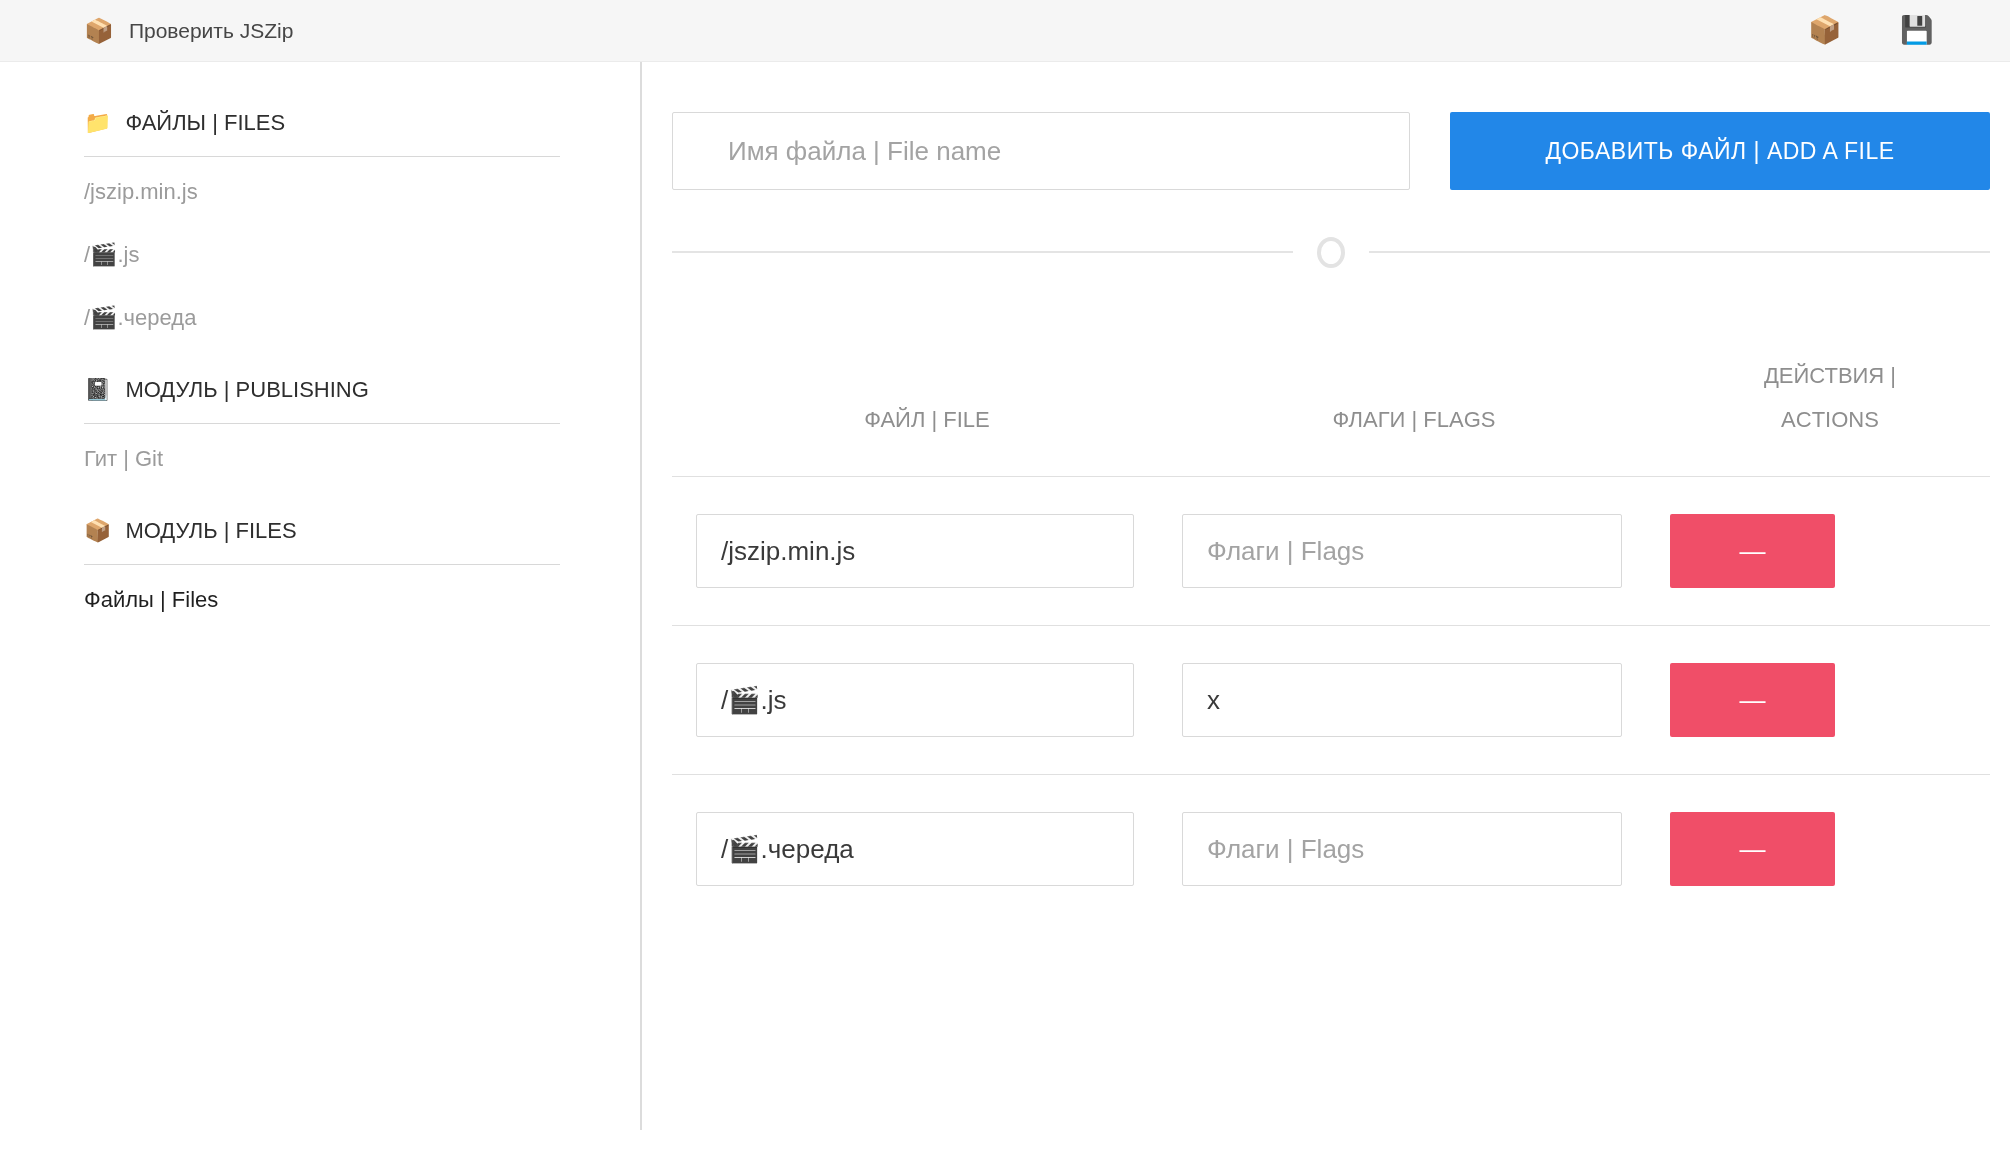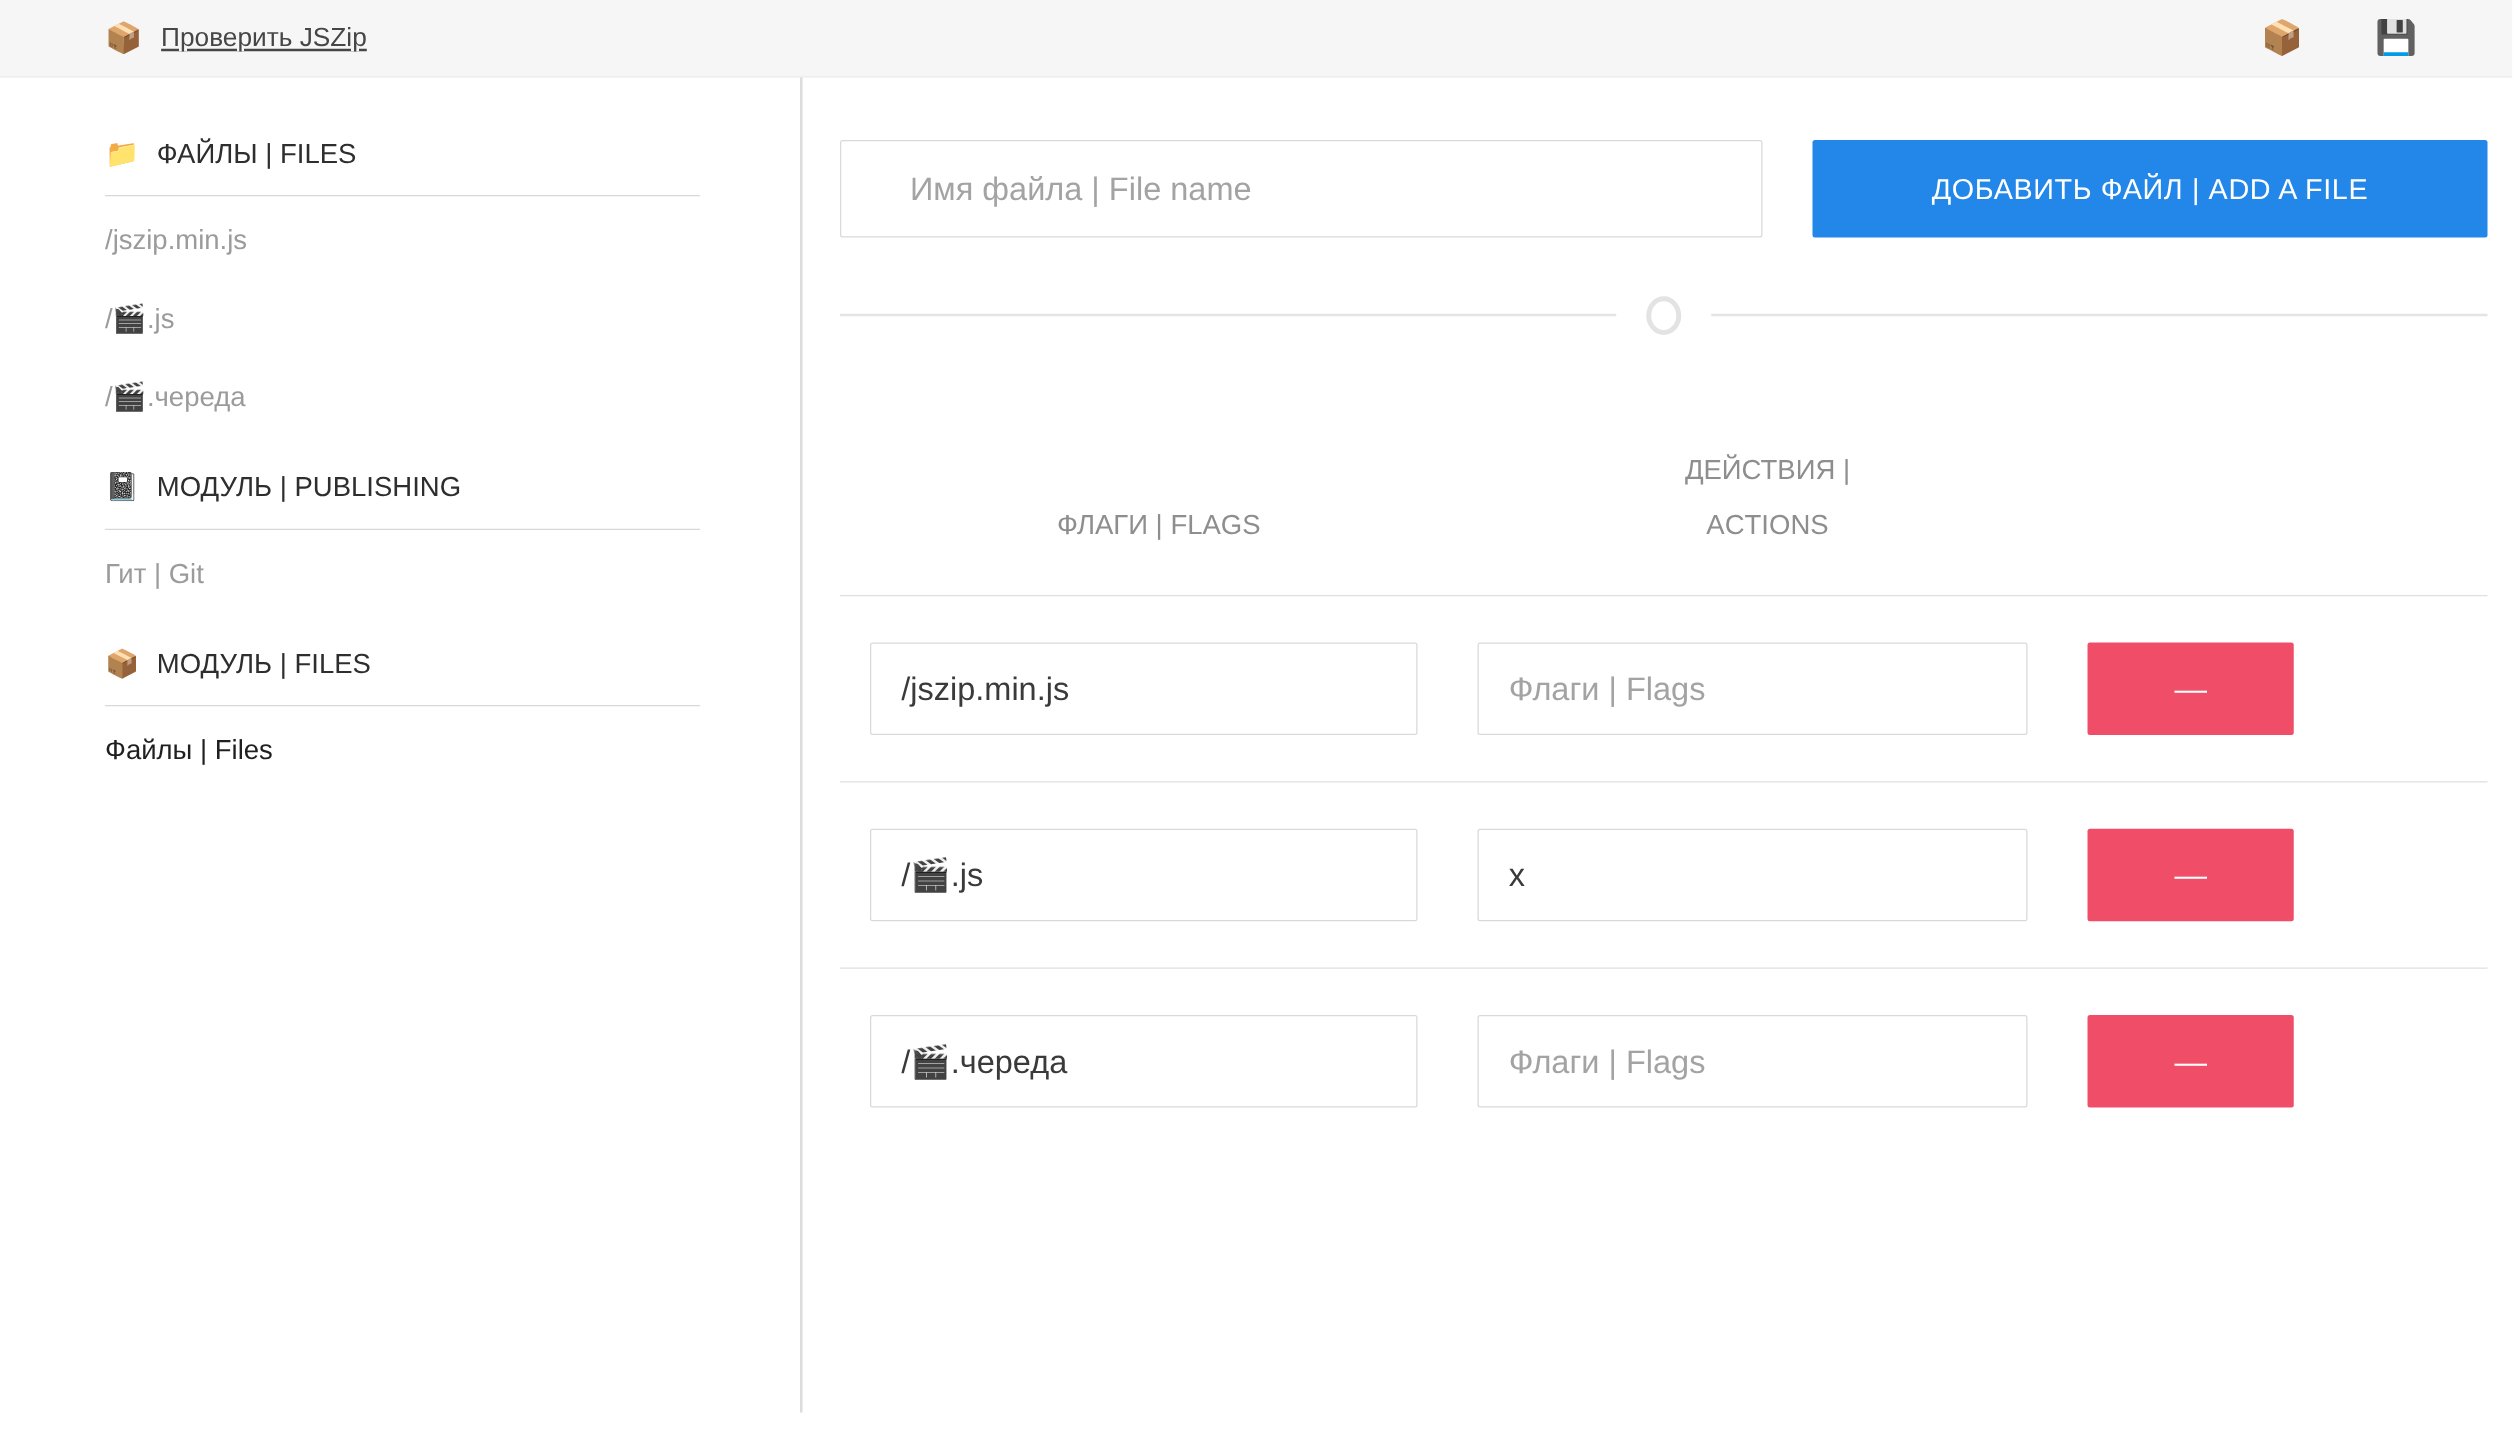--- a/index.html
+++ b/index.html
@@ -7,21 +7,21 @@
   body { font-family: "Liberation Sans", "DejaVu Sans", sans-serif; }
   .screen { width: 2010px; height: 1154px; background: #ffffff; overflow: hidden; position: relative; }
 
   
   .topbar {
     height: 62px; background: #f6f6f6; border-bottom: 1px solid #ebebeb;
     display: flex; align-items: center; justify-content: space-between;
     padding: 0 76px 0 84px;
   }
   .topbar-left { display: flex; align-items: center; gap: 15px; }
-  .topbar-title { font-size: 21px; color: #464646; text-decoration: underline; }
+  .topbar-title { font-size: 21px; color: #464646; }
   .topbar-pkg { font-size: 24px; line-height: 1; }
   .topbar-right { display: flex; align-items: center; gap: 58px; }
   .topbar-icon { font-size: 27px; line-height: 1; cursor: pointer; }
 
   
   .layout { display: flex; height: 1092px; }
   .sidebar {
     width: 642px; flex: 0 0 642px; height: 1068px;
     border-right: 2px solid #dcdcdc;
     padding: 46px 80px 0 84px;
@@ -146,20 +146,21 @@
 
       <div class="spinner-row">
         <div class="spinner-line"></div>
         <div class="spinner-circle"></div>
         <div class="spinner-line"></div>
       </div>
 
       <div class="files-table">
 
         <div class="t-grid t-head">
+          <div class="t-head-cell">ФАЙЛ | FILE</div>
           <div class="t-head-cell">ФЛАГИ | FLAGS</div>
           <div class="t-head-cell actions">
             <span>ДЕЙСТВИЯ | ACTIONS</span>
           </div>
         </div>
 
         <div class="t-grid t-row">
           <div class="t-cell">
             <input class="row-input file-input" type="text" value="/jszip.min.js" style="">
           </div>

